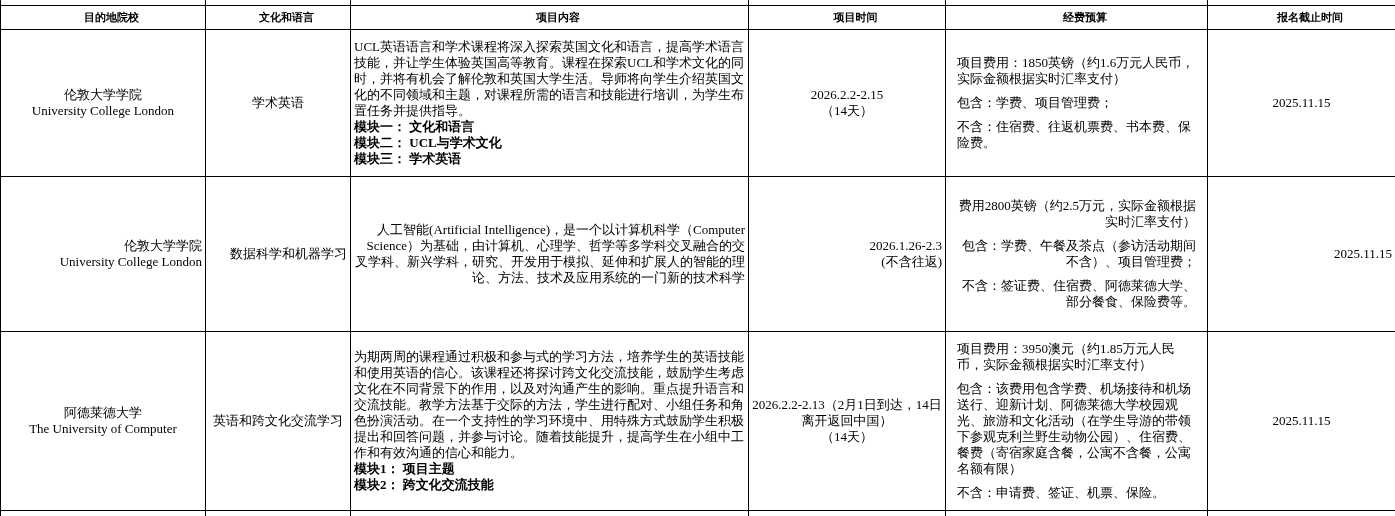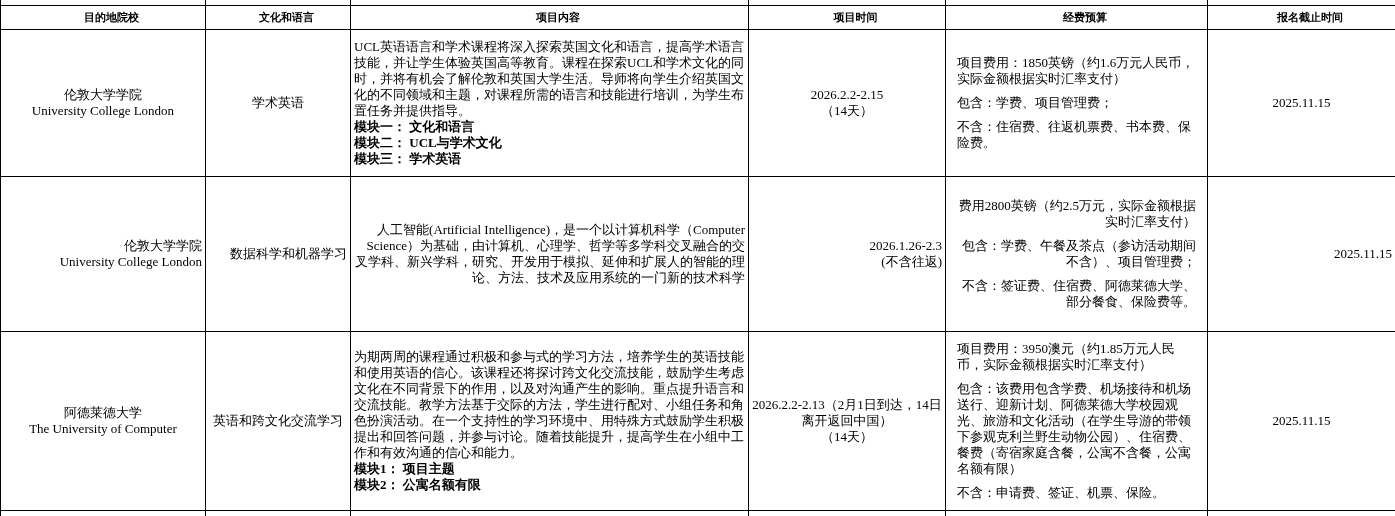--- a/index.html
+++ b/index.html
@@ -124,21 +124,21 @@
 
   <tr class="row-3">
     <td class="cell-center">
       <div>阿德莱德大学</div>
       <div class="school-en">The University of Computer</div>
     </td>
     <td class="cell-center">英语和跨文化交流学习</td>
     <td class="cell-left">
       <div>为期两周的课程通过积极和参与式的学习方法，培养学生的英语技能和使用英语的信心。该课程还将探讨跨文化交流技能，鼓励学生考虑文化在不同背景下的作用，以及对沟通产生的影响。重点提升语言和交流技能。教学方法基于交际的方法，学生进行配对、小组任务和角色扮演活动。在一个支持性的学习环境中、用特殊方式鼓励学生积极提出和回答问题，并参与讨论。随着技能提升，提高学生在小组中工作和有效沟通的信心和能力。</div>
       <div class="module-line">模块1： 项目主题</div>
-      <div class="module-line">模块2： 公寓名额有限</div>
+      <div class="module-line">模块2： 跨文化交流技能</div>
     </td>
     <td class="cell-center">
       <div class="serif-date">2026.2.2-2.13（2月1日到达，14日离开返回中国）</div>
       <div>（14天）</div>
     </td>
     <td class="cell-left budget-cell">
       <div>项目费用：3950澳元（约1.85万元人民币，实际金额根据实时汇率支付）</div>
       <div><span class="bold-label">包含：</span><span>该费用包含学费、机场接待和机场送行、迎新计划、阿德莱德大学校园观光、旅游和文化活动（在学生导游的带领下参观克利兰野生动物公园）、住宿费、餐费（寄宿家庭含餐，公寓不含餐，公寓名额有限）</span></div>
       <div><span class="bold-label">不含：</span><span>申请费、签证、机票、保险。</span></div>
     </td>

